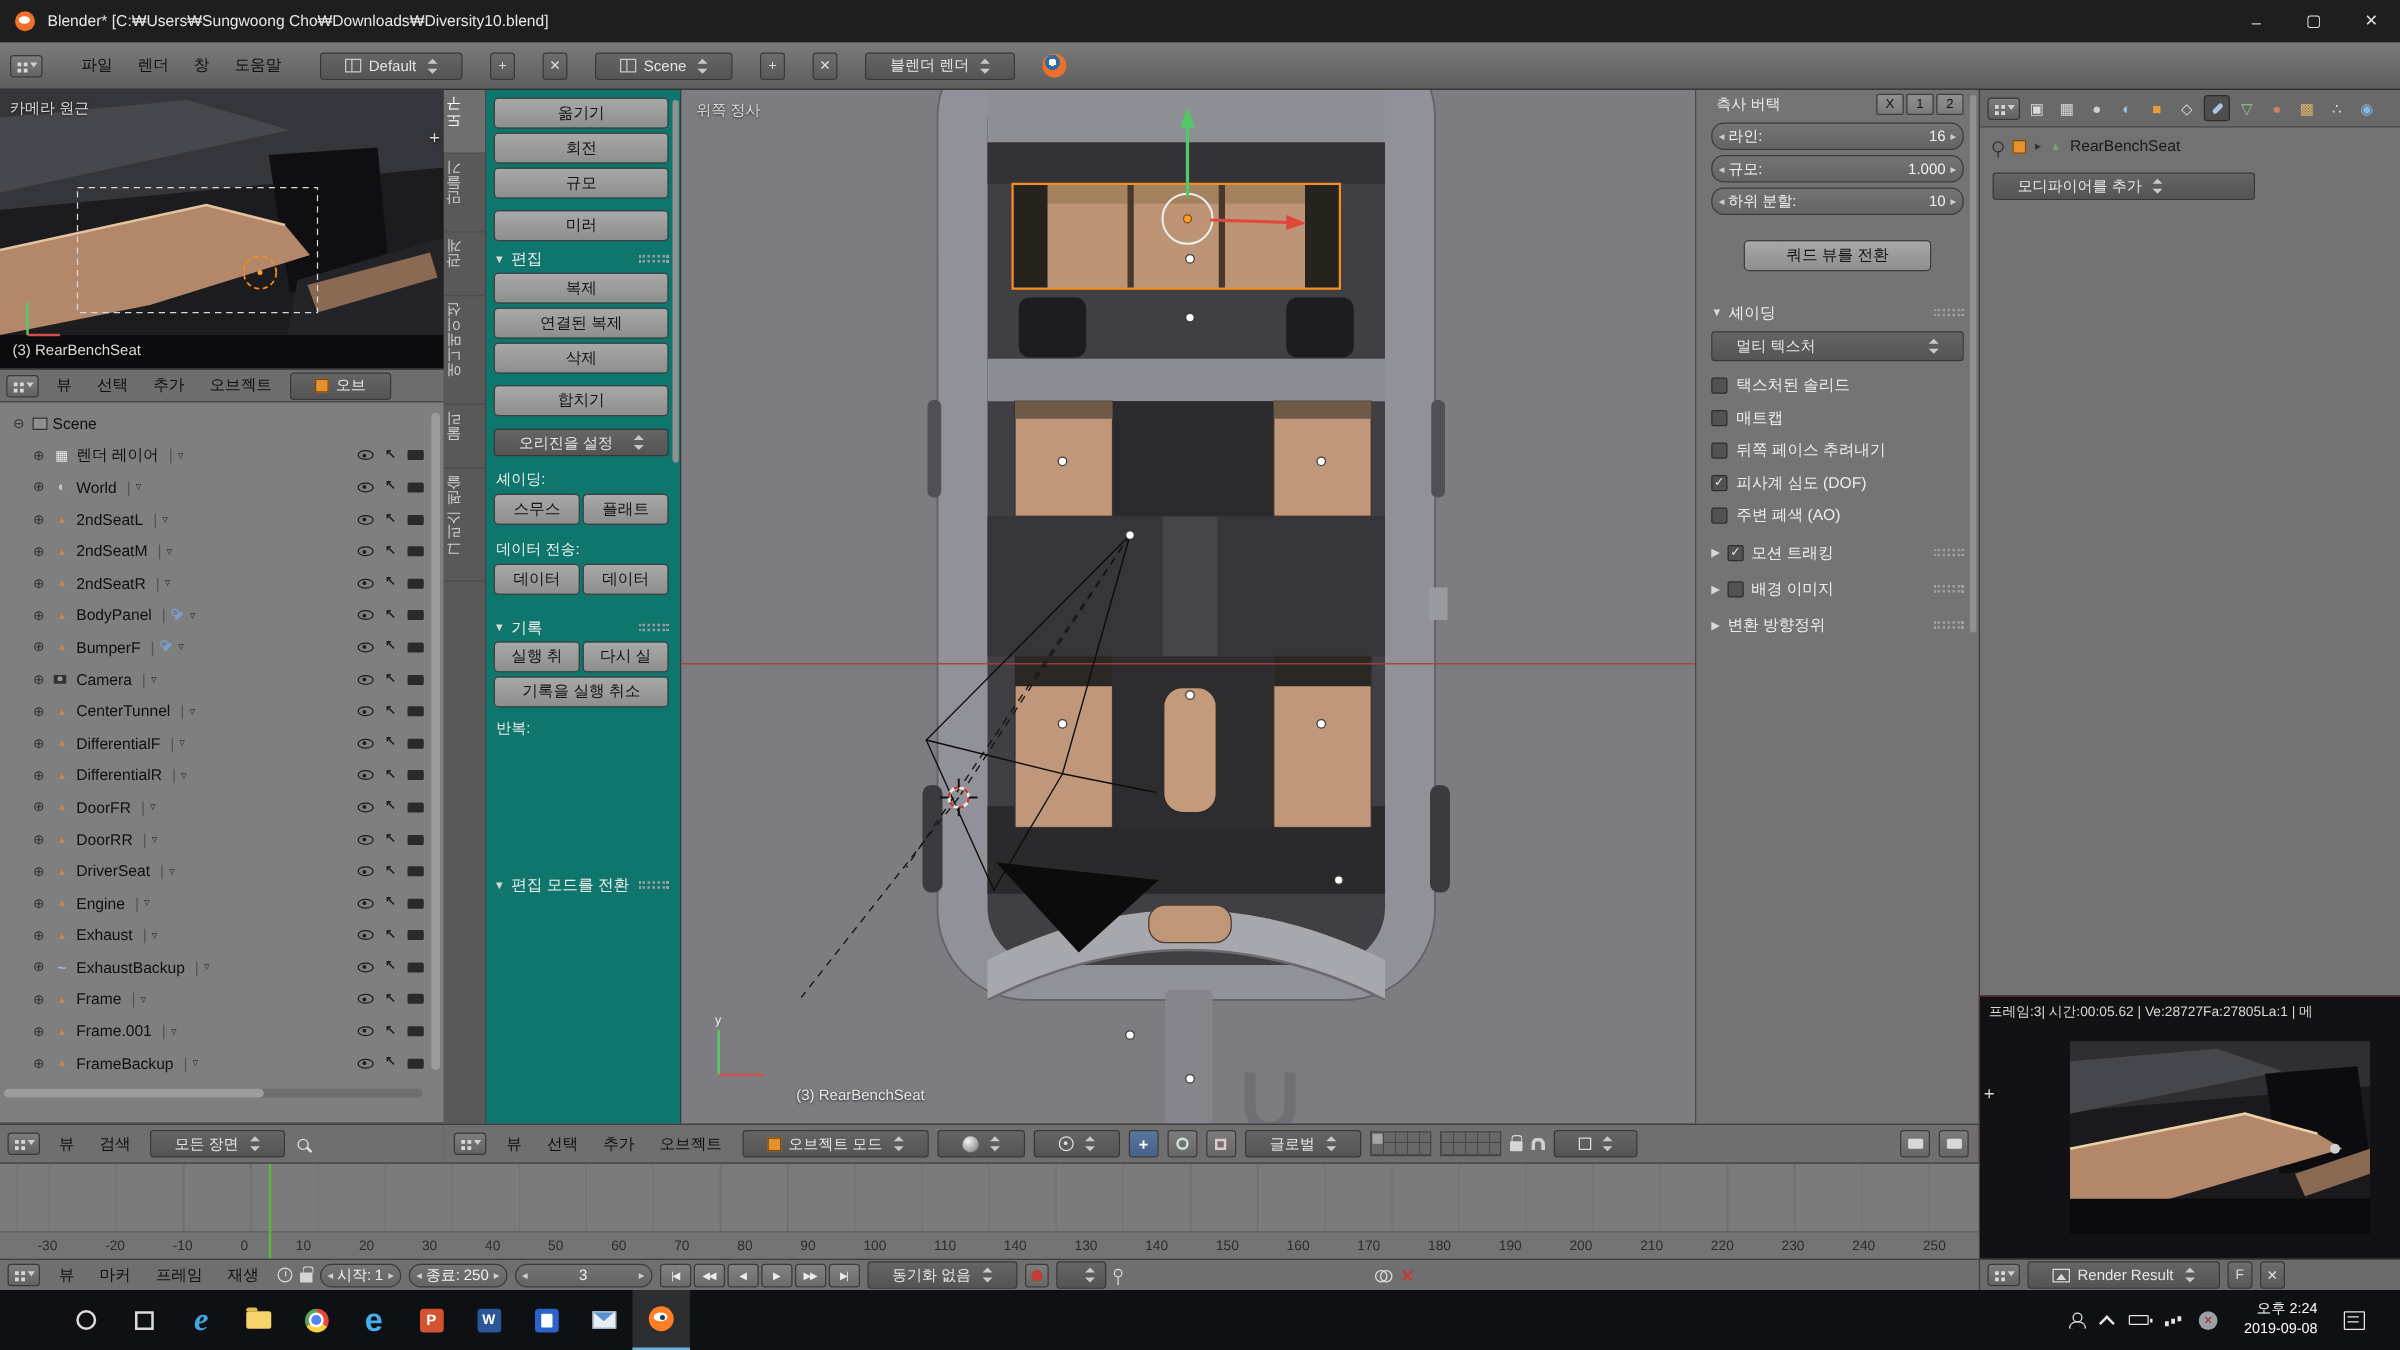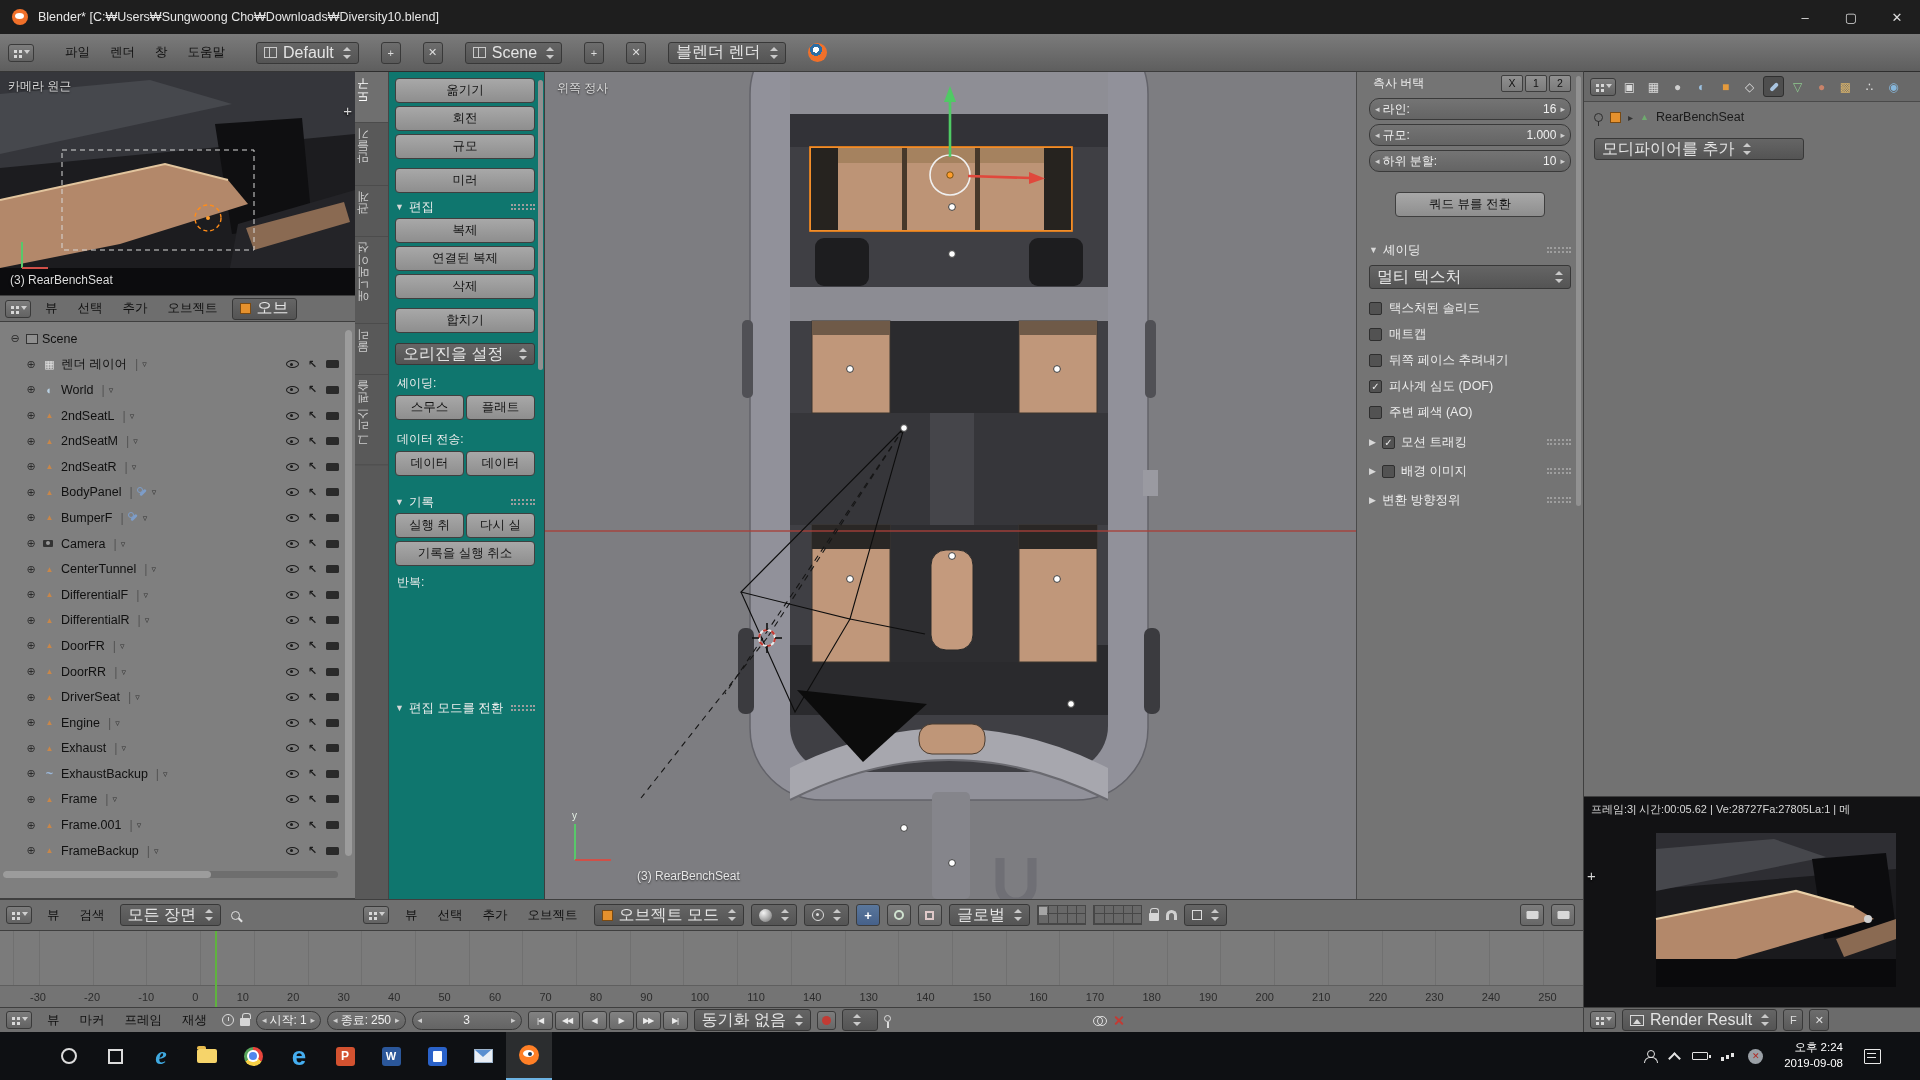--- a/index.html
+++ b/index.html
@@ -13,21 +13,21 @@
 .tb-title{font-size:12.5px}
 .tb-controls{margin-left:auto;display:flex;height:100%}
 .tb-btn{width:46px;display:flex;align-items:center;justify-content:center;font-size:13px;color:#ddd}
 
 
 .topbar{position:absolute;left:0;top:34px;width:1920px;height:38px;background:linear-gradient(#7b7b7b,#5e5e5e);border-bottom:1px solid #2e2e2e;display:flex;align-items:center;gap:22px;padding:0 8px;color:#0e0e0e}
 .menu-row{display:flex;gap:2px}
 .menu-item{padding:3px 9px;border-radius:3px;color:#0f0f0f;font-size:12.5px;white-space:nowrap}
 .stats{color:#ebebeb;font-size:12px;margin-left:4px;white-space:nowrap;text-shadow:0 1px 1px #333}
 .blender-logo{width:19px;height:19px;border-radius:50%;flex:none;background:radial-gradient(circle at 42% 36%,#ffffff 0 3px,#2d6da3 3px 6px,#f0702a 6px)}
-.widget{display:inline-flex;align-items:center;gap:6px;height:22px;padding:0 7px;background:linear-gradient(#656565,#545454);border:1px solid #383838;border-radius:3px;color:#e4e4e4;font-size:16px;white-space:nowrap;position:relative}
+.widget{display:inline-flex;align-items:center;gap:6px;height:22px;padding:0 19px;background:linear-gradient(#656565,#545454);border:1px solid #383838;border-radius:3px;color:#e4e4e4;font-size:12px;white-space:nowrap;position:relative}
 .dd{width:9px;height:14px;position:relative;flex:none;margin-left:2px}
 .dd::before,.dd::after{content:"";position:absolute;left:1px;border-left:4px solid transparent;border-right:4px solid transparent}
 .dd::before{top:1px;border-bottom:4px solid #c9c9c9}
 .dd::after{bottom:1px;border-top:4px solid #c9c9c9}
 .mini-btn{min-width:20px;height:22px;background:linear-gradient(#6d6d6d,#595959);border:1px solid #393939;border-radius:3px;color:#ddd;display:inline-flex;align-items:center;justify-content:center;font-size:11px;padding:0 3px}
 .grid-ico{width:13px;height:11px;border:1px solid #c9c9c9;position:relative}
 .grid-ico::before{content:"";position:absolute;left:4px;top:0;bottom:0;width:1px;background:#c9c9c9}
 .ed-ico{width:26px;height:18px;border-radius:3px;background:linear-gradient(#7d7d7d,#626262);border:1px solid #3a3a3a;position:relative;flex:none}
 .ed-ico::before{content:"";position:absolute;left:5px;top:5px;width:3px;height:3px;background:#d8d8d8;box-shadow:5px 0 #d8d8d8,0 5px #d8d8d8,5px 5px #d8d8d8}
 .ed-ico::after{content:"";position:absolute;right:3px;top:5px;border-left:3px solid transparent;border-right:3px solid transparent;border-top:4px solid #cfcfcf}
@@ -215,21 +215,21 @@
 .t-word .ti{width:19px;height:19px;border-radius:3px;background:#2b579a}
 .t-word .ti::before{content:"W";color:#fff;font-weight:bold;font-size:11px}
 .t-hancom .ti{width:19px;height:19px;border-radius:3px;background:#2a62c9;position:relative}
 .t-hancom .ti::before{content:"";position:absolute;left:5px;top:4px;width:9px;height:11px;background:#fff;border-radius:1px}
 .t-mail .ti{width:19px;height:14px;background:#e9eef5;border:1px solid #9db4cc;position:relative}
 .t-mail .ti::before{content:"";position:absolute;left:0;top:0;border-left:8.5px solid transparent;border-right:8.5px solid transparent;border-top:7px solid #5a8fd0}
 .t-blender{background:rgba(255,255,255,.12);border-bottom:2px solid #6cb2e2}
 .t-blender .ti{width:20px;height:20px;border-radius:50%;background:#ff7f26;position:relative}
 .t-blender .ti::before{content:"";position:absolute;left:4px;top:5px;width:11px;height:7px;border-radius:50%;background:#fff}
 .t-blender .ti::after{content:"";position:absolute;left:9px;top:7px;width:4px;height:4px;border-radius:50%;background:#1d3a57}
-.tray{margin-left:auto;display:flex;align-items:center;gap:13px;padding-right:27px}
+.tray{margin-left:auto;display:flex;align-items:center;gap:13px;padding-right:16px}
 .ico-people{width:14px;height:12px;position:relative}
 .ico-people::before{content:"";position:absolute;left:4px;top:0;width:6px;height:6px;border-radius:50%;border:1.5px solid #e4e4e4}
 .ico-people::after{content:"";position:absolute;left:1px;bottom:-1px;width:12px;height:5px;border:1.5px solid #e4e4e4;border-bottom:none;border-radius:6px 6px 0 0}
 .ico-chevup{width:9px;height:9px;border-left:2px solid #e4e4e4;border-top:2px solid #e4e4e4;transform:rotate(45deg);margin-top:4px}
 .ico-battery{width:16px;height:8px;border:1.4px solid #e4e4e4;border-radius:1px;position:relative}
 .ico-battery::after{content:"";position:absolute;right:-4px;top:1.5px;width:2px;height:3.5px;background:#e4e4e4}
 .ico-network{width:14px;height:10px;position:relative}
 .ico-network::before{content:"";position:absolute;left:0;bottom:0;width:3px;height:4px;background:#e4e4e4;box-shadow:5px -2px 0 #e4e4e4,10px -4px 0 #e4e4e4}
 .ico-onedrive-x{width:15px;height:15px;border-radius:50%;background:#9aa0a6;display:flex;align-items:center;justify-content:center}
 .ico-onedrive-x::before{content:"✕";font-size:9px;color:#b02a24;font-weight:bold}

